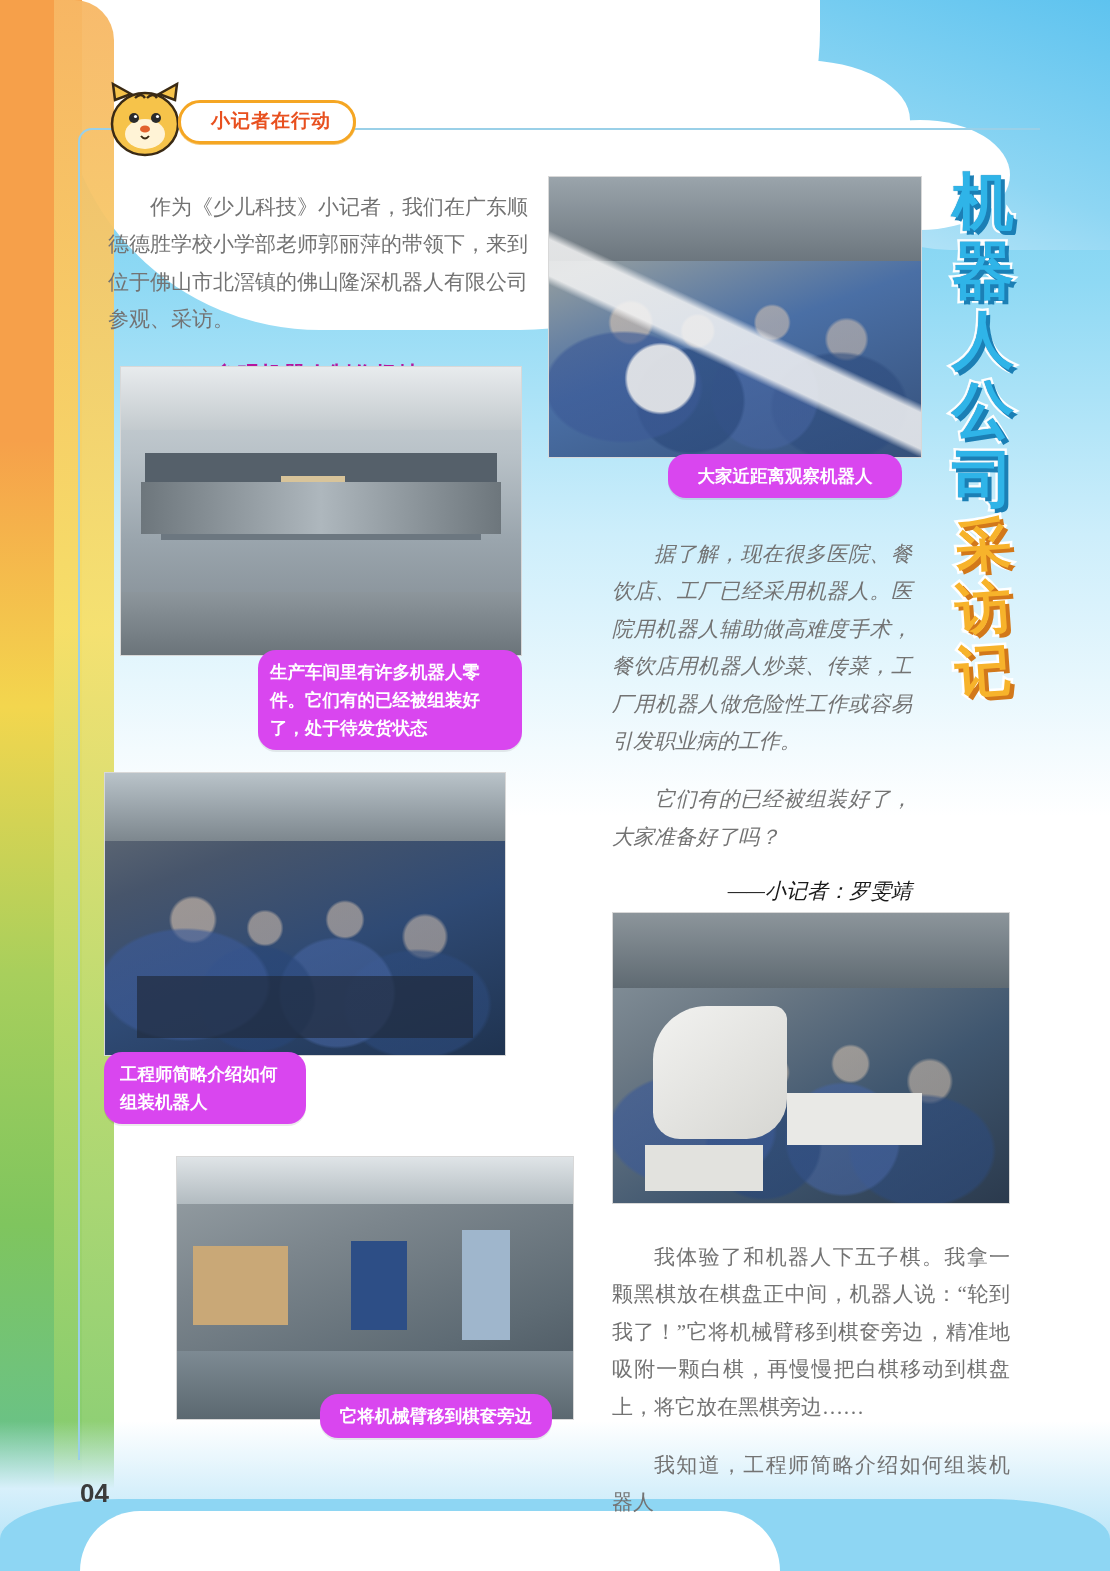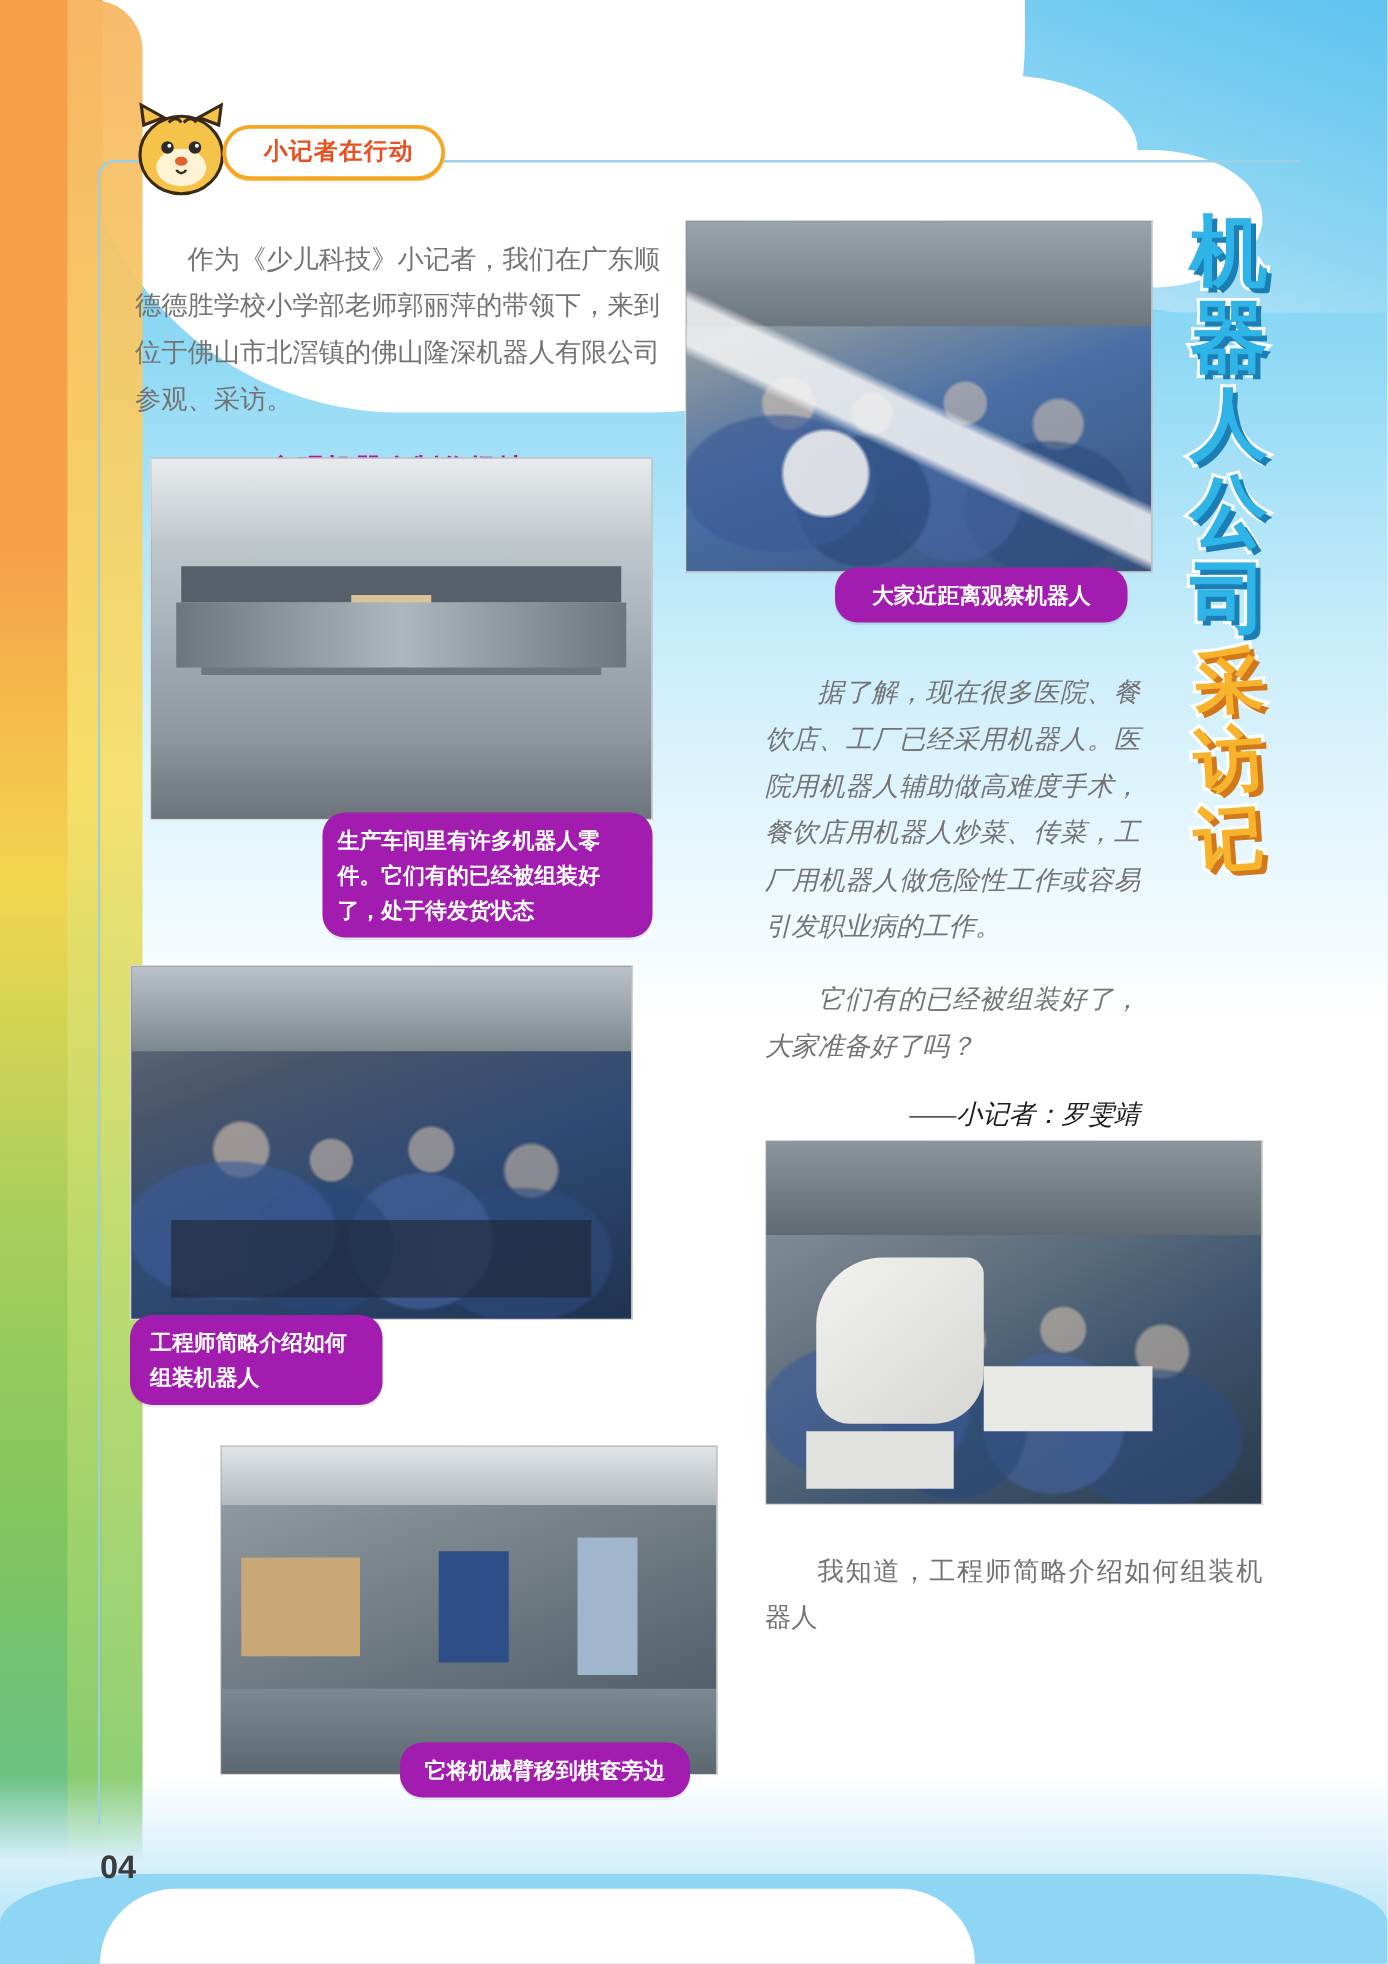--- a/index.html
+++ b/index.html
@@ -132,21 +132,21 @@
   
   .photo{
     position:absolute;background:#8a8f95;overflow:hidden;
     border:1px solid #d8d8d8;
   }
   .photo .ph{
     width:100%;height:100%;display:block;
   }
   .caption{
     position:absolute;
-    background:#a21caf;
+    background:#d946ef;
     color:#ffffff;
     font-family:"Liberation Sans",sans-serif;
     font-weight:bold;
     font-size:17.5px;
     line-height:1.6;
     border-radius:18px;
     padding:8px 16px;
     box-shadow:0 2px 0 rgba(0,0,0,.08);
   }
   .pagenum{
@@ -288,17 +288,18 @@
     <div class="ph ph-e" style="position:relative;">
       <div style="position:absolute;left:0;top:0;width:100%;height:26%;background:linear-gradient(180deg,#8c959b,#5f6a72);"></div>
       <div class="ph-overlay-people"></div>
       <div style="position:absolute;left:10%;top:32%;width:34%;height:46%;background:linear-gradient(140deg,#f2f2f0,#d6d6d2);border-radius:40% 10% 30% 20%;"></div>
       <div style="position:absolute;left:44%;top:62%;width:34%;height:18%;background:#e9e9e6;"></div>
       <div style="position:absolute;left:8%;bottom:4%;width:30%;height:16%;background:#e2e2de;"></div>
     </div>
   </div>
 
   <div style="position:absolute;left:612px;top:1218px;width:398px;">
+    <p class="para">我体验了和机器人下五子棋。我拿一颗黑棋放在棋盘正中间，机器人说：“轮到我了！”它将机械臂移到棋奁旁边，精准地吸附一颗白棋，再慢慢把白棋移动到棋盘上，将它放在黑棋旁边……</p>
     <p class="para">我知道，工程师简略介绍如何组装机器人</p>
   </div>
 
   <div class="pagenum">04</div>
 </div>
 
 </body></html>

